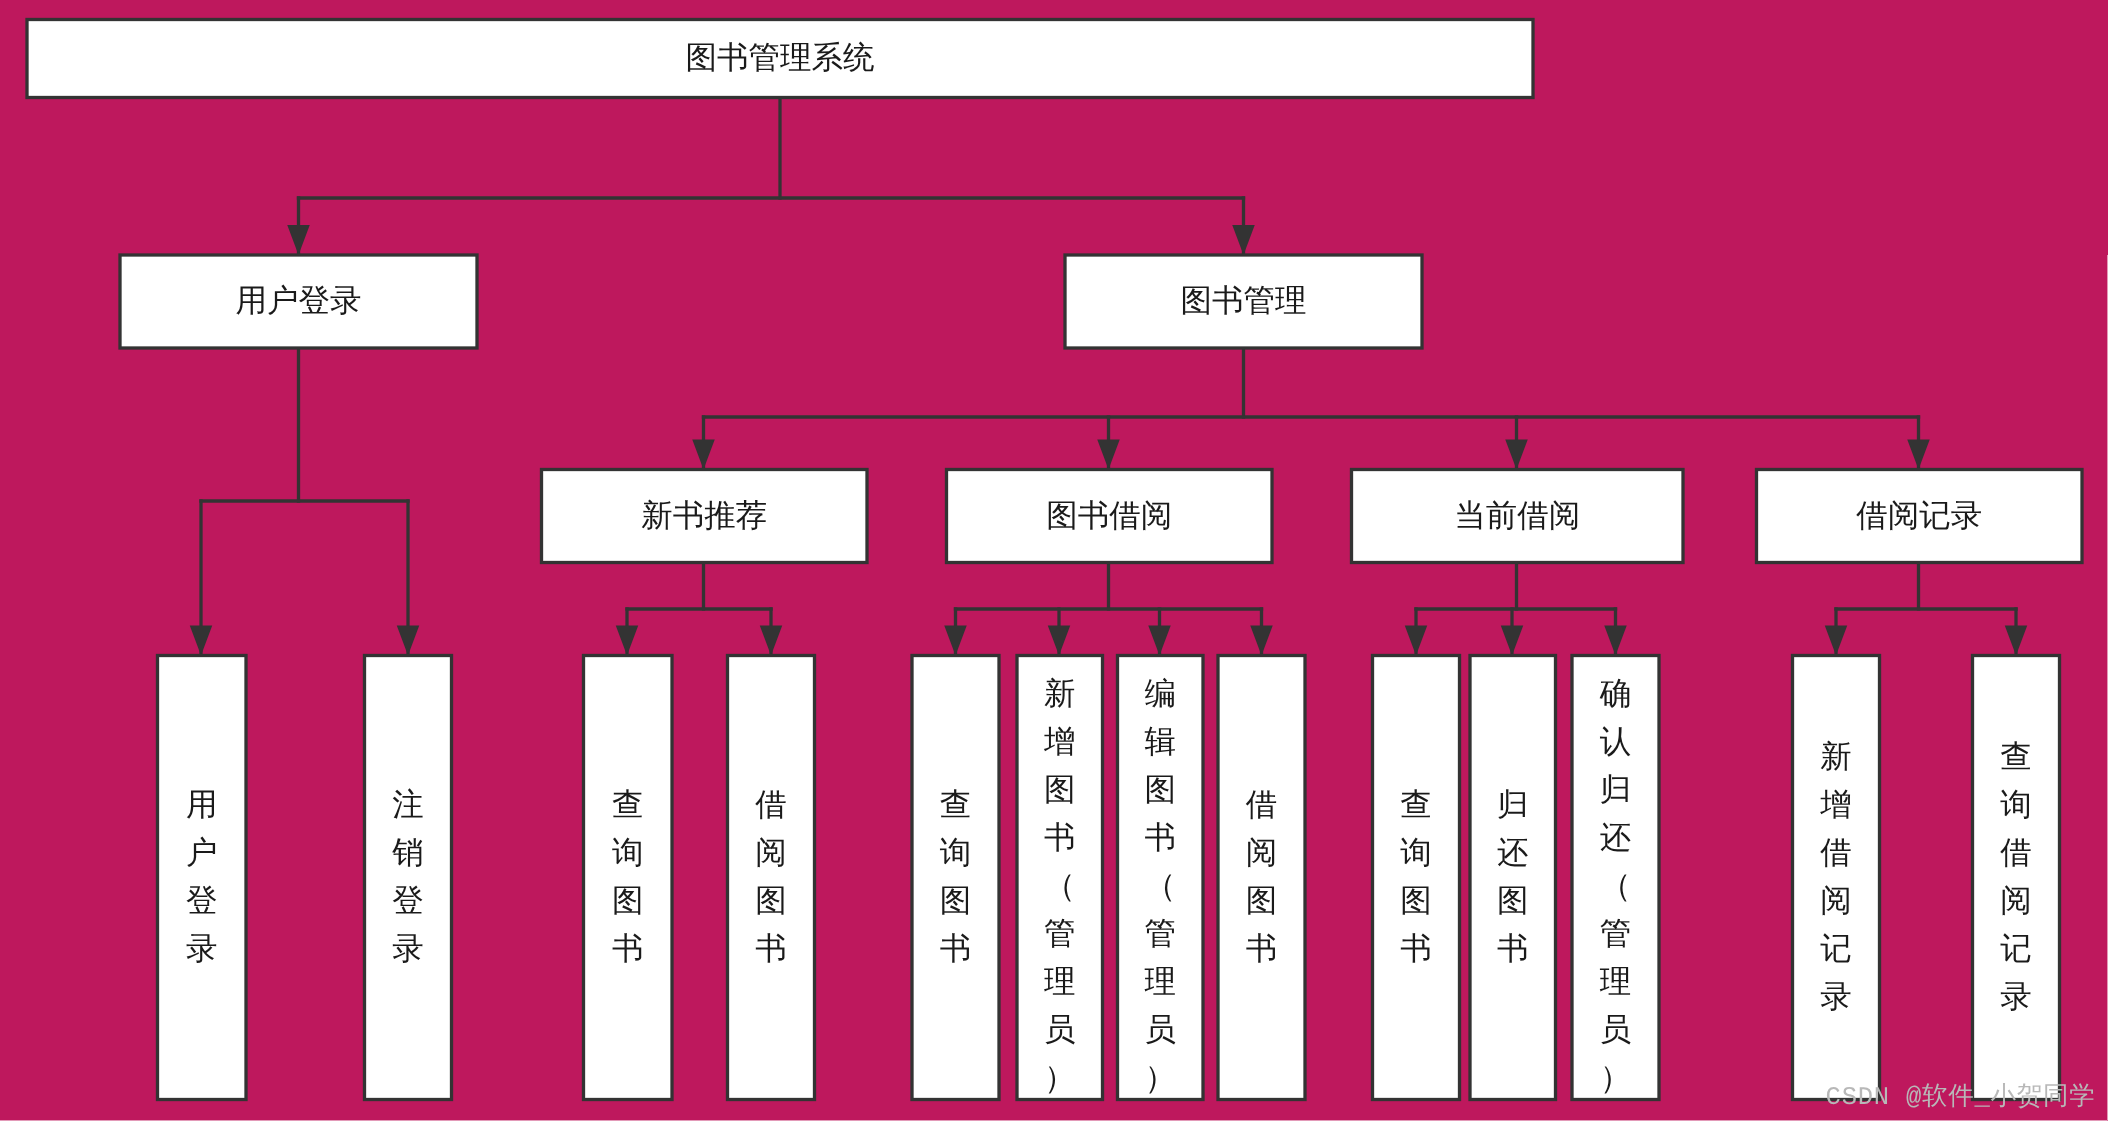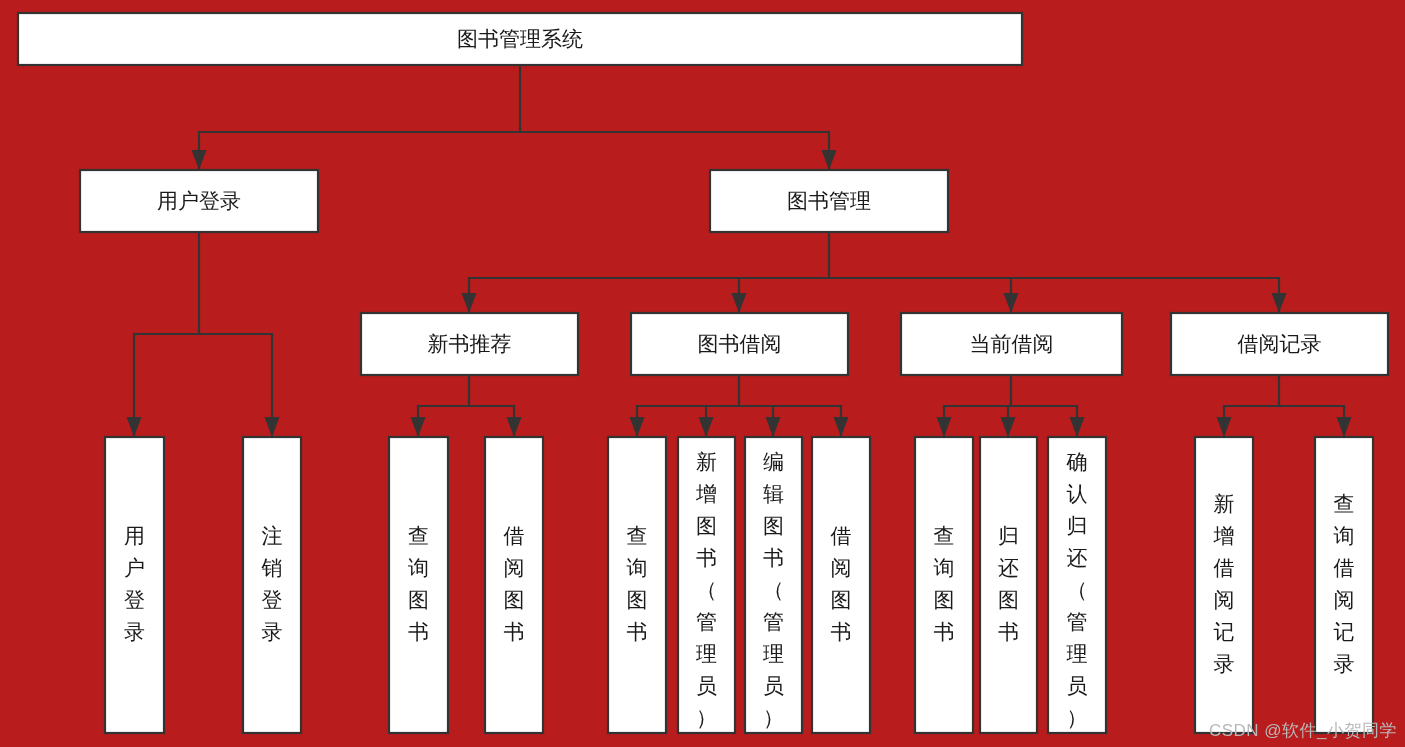--- a/index.html
+++ b/index.html
@@ -8,21 +8,21 @@
     padding: 0;
     background: #ffffff;
   }
   body {
     font-family: "Liberation Sans", "DejaVu Sans", sans-serif;
   }
   #diagram-root {
     position: relative;
     width: 1405px;
     height: 747px;
-    background: #b91c1c;
+    background: #be185d;
     overflow: hidden;
   }
   svg#flowchart {
     position: absolute;
     left: 0;
     top: 0;
     width: 1405px;
     height: 747px;
     display: block;
   }
@@ -50,21 +50,21 @@
     stroke-linecap: square;
   }
   .edge-arrow {
     fill: #333333;
     stroke: none;
   }
   .watermark {
     position: absolute;
     right: 8px;
     bottom: 5px;
-    font-family: Liberation Sans, sans-serif;
+    font-family: Liberation Mono, monospace;
     font-size: 17px;
     color: #b8b8b8;
     white-space: nowrap;
     user-select: none;
     letter-spacing: 0.5px;
   }
 </style>
 </head>
 <body>
 

